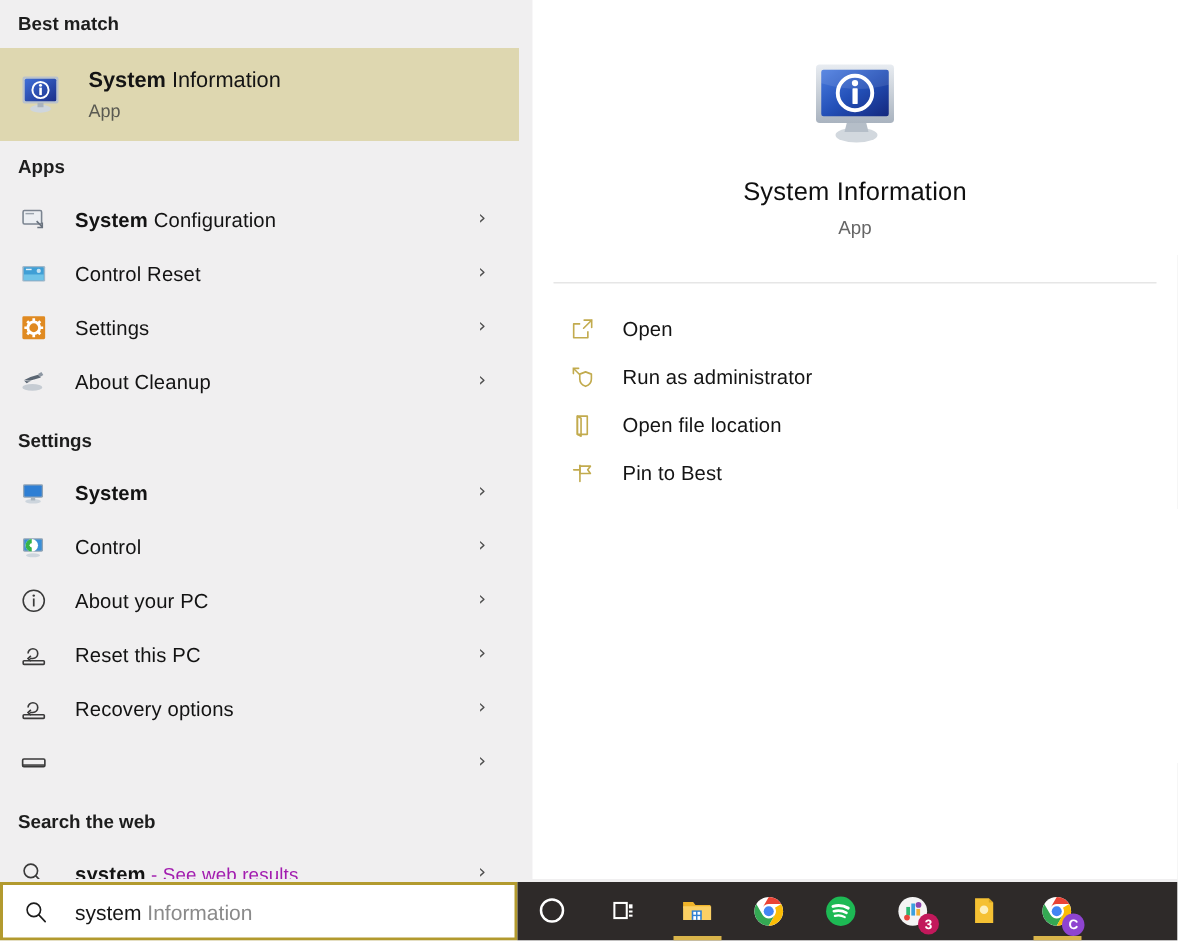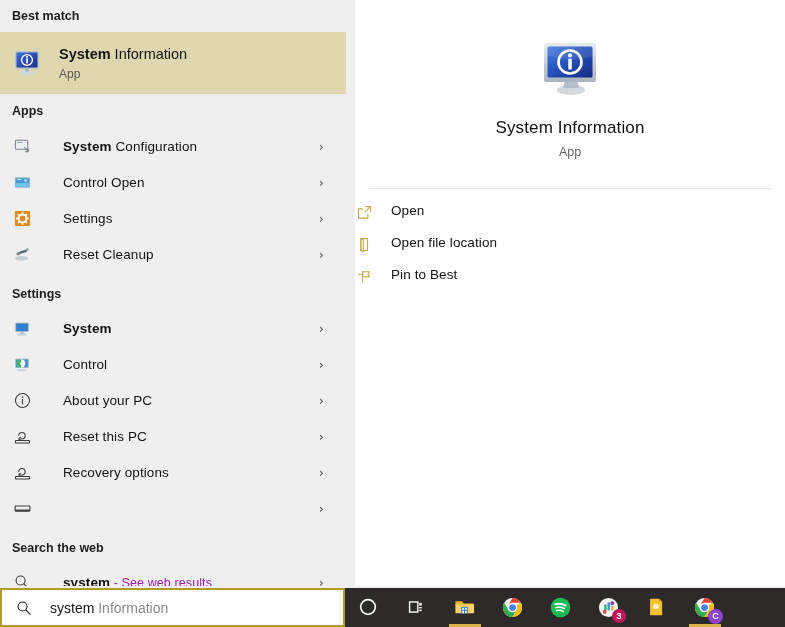--- a/index.html
+++ b/index.html
@@ -82,21 +82,20 @@
     width: 20px; height: 20px;
     flex: 0 0 20px;
     margin-right: 18px;
     display: flex; align-items: center; justify-content: center;
   }
   .result-row .r-label {
     font-size: 13.5px;
     color: #131313;
     white-space: nowrap;
     letter-spacing: .1px;
-    margin-left: 13px;
   }
   .result-row .r-label b { font-weight: bold; }
   .result-row .r-label .dim {
     color: #a21caf;
     font-size: 12.5px;
   }
   .chevron {
     position: absolute;
     right: 22px;
     top: 50%;
@@ -141,22 +140,23 @@
     margin-top: 7px;
   }
   .preview-divider {
     height: 1px;
     background: #e6e6e6;
     margin: 0 14px;
   }
   .actions { padding-top: 14px; }
   .action-row {
     display: flex;
-    align-items: flex-start;
+    align-items: center;
     height: 32px;
+    padding-left: 24px;
     cursor: default;
   }
   .action-row .a-icon {
     width: 18px; height: 18px;
     flex: 0 0 18px;
     margin-right: 18px;
     display: flex; align-items: center; justify-content: center;
   }
   .action-row .a-label {
     font-size: 13.5px;
@@ -280,21 +280,21 @@
     <div class="result-row">
       <div class="r-icon">
         <svg viewBox="0 0 20 20" width="19" height="19">
           <rect x="2" y="4.5" width="16" height="11" rx="1" fill="#9fb7c9"></rect>
           <rect x="3" y="5.5" width="14" height="9" rx="0.5" fill="#3f9fd6"></rect>
           <rect x="3" y="10.5" width="14" height="4" fill="#6fc3e8"></rect>
           <rect x="4.5" y="6.5" width="4" height="1" fill="#ffffff" opacity=".85"></rect>
           <circle cx="13.5" cy="8" r="1.5" fill="#ffffff" opacity=".7"></circle>
         </svg>
       </div>
-      <div class="r-label"><b></b><span>Control Open</span></div>
+      <div class="r-label"><b></b><span>Control Reset</span></div>
       <div class="chevron">›</div>
     </div>
 
     <div class="result-row">
       <div class="r-icon">
         <svg viewBox="0 0 20 20" width="19" height="19">
           <rect x="2" y="2" width="16" height="16" rx="1" fill="#e08a21"></rect>
           <g fill="#ffffff">
             <circle cx="10" cy="10" r="5.1"></circle>
           </g>
@@ -312,21 +312,21 @@
 
     <div class="result-row">
       <div class="r-icon">
         <svg viewBox="0 0 20 20" width="19" height="19">
           <ellipse cx="9" cy="14" rx="7" ry="2.4" fill="#c6ccd3"></ellipse>
           <path d="M3 9 q5 -3 10 -4 l2 2 q-5 1 -10 4 z" fill="#5b6673"></path>
           <path d="M13 4.6 l2.4 -1.4 l1.3 2 l-2.3 1.4 z" fill="#8d97a3"></path>
           <path d="M3 9 q4 1 7 0" stroke="#ffffff" stroke-width=".7" fill="none" opacity=".6"></path>
         </svg>
       </div>
-      <div class="r-label"><b></b><span>Reset Cleanup</span></div>
+      <div class="r-label"><b></b><span>About Cleanup</span></div>
       <div class="chevron">›</div>
     </div>
 
     <div class="gap-sm"></div>
     <div class="section-header">Settings</div>
 
     <div class="result-row">
       <div class="r-icon">
         <svg viewBox="0 0 20 20" width="19" height="19">
           <rect x="2.5" y="4" width="14" height="9.5" rx="1" fill="#8fa3b5"></rect>
@@ -454,20 +454,30 @@
         <div class="a-icon">
           <svg viewBox="0 0 18 18" width="17" height="17">
             <path d="M10 2.6 h5.3 v5.2" fill="none" stroke="#c2ab4e" stroke-width="1.15" stroke-linecap="round"></path>
             <path d="M15.1 2.8 L9.6 8.3" stroke="#c2ab4e" stroke-width="1.15" stroke-linecap="round"></path>
             <path d="M12.6 10.4 v4.6 H2.6 V5.2 h4.6" fill="none" stroke="#c2ab4e" stroke-width="1.15" stroke-linejoin="round"></path>
           </svg>
         </div>
         <div class="a-label">Open</div>
       </div>
 
+      <div class="action-row">
+        <div class="a-icon">
+          <svg viewBox="0 0 18 18" width="17" height="17">
+            <path d="M2.4 6.4 V2.7 h3.7" fill="none" stroke="#c2ab4e" stroke-width="1.15" stroke-linecap="round"></path>
+            <path d="M2.7 3 L6.6 6.9" stroke="#c2ab4e" stroke-width="1.15" stroke-linecap="round"></path>
+            <path d="M11 5.2 l4.1 1.6 v3.4 c0 2.6 -2 4.4 -4.1 5.2 c-2.1 -0.8 -4.1 -2.6 -4.1 -5.2 V6.8 z" fill="none" stroke="#c2ab4e" stroke-width="1.15" stroke-linejoin="round"></path>
+          </svg>
+        </div>
+        <div class="a-label">Run as administrator</div>
+      </div>
 
       <div class="action-row">
         <div class="a-icon">
           <svg viewBox="0 0 18 18" width="17" height="17">
             <path d="M5.2 2.6 h7 v12.8 h-7 z" fill="none" stroke="#c2ab4e" stroke-width="1.15" stroke-linejoin="round"></path>
             <path d="M5.2 2.6 l2.6 1.4 v12.8 l-2.6 -1.4 z" fill="none" stroke="#c2ab4e" stroke-width="1.15" stroke-linejoin="round"></path>
           </svg>
         </div>
         <div class="a-label">Open file location</div>
       </div>

